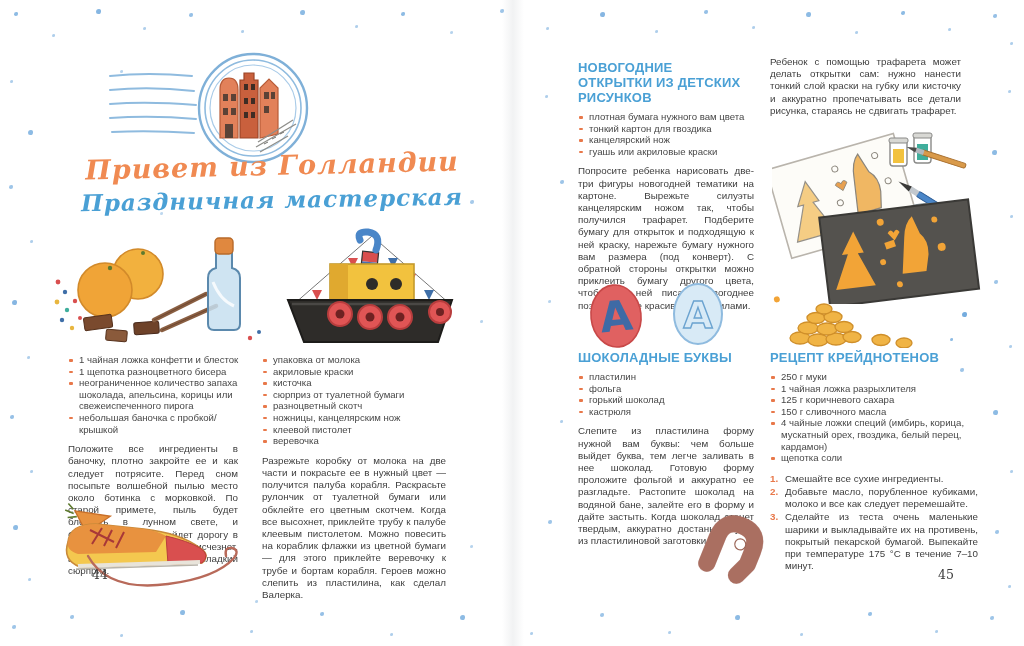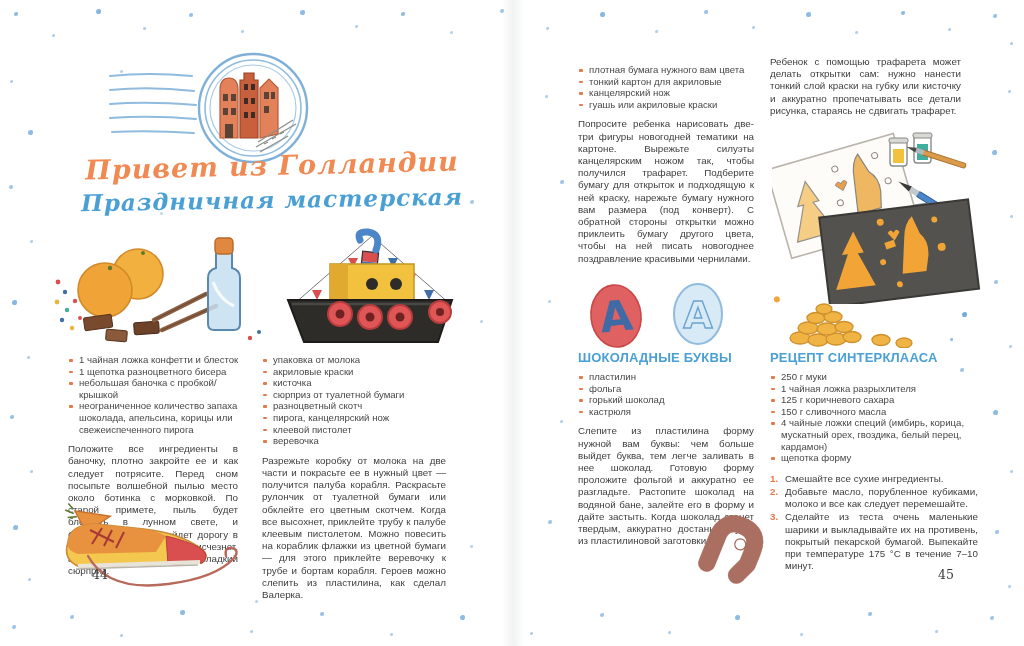--- a/index.html
+++ b/index.html
@@ -261,22 +261,22 @@
           <circle cx="168" cy="100" r="11" fill="#e05555" stroke="#b83d3d" stroke-width="2"></circle>
             <circle cx="168" cy="100" r="4" fill="#6e2222"></circle>
         </g>
       </svg>
     </div>
 
     <div class="col" style="left:68px;top:350px;width:186px;">
       <ul class="mats">
           <li><span class="b"></span><span class="li-text">1 чайная ложка конфетти и блесток</span></li>
           <li><span class="b"></span><span class="li-text">1 щепотка разноцветного бисера</span></li>
+          <li><span class="b"></span><span class="li-text">неограниченное количество запаха шоколада, апельсина, корицы или свежеиспеченного пирога</span></li>
           <li><span class="b"></span><span class="li-text">небольшая баночка с пробкой/крышкой</span></li>
-          <li><span class="b"></span><span class="li-text">неограниченное количество запаха шоколада, апельсина, корицы или свежеиспеченного пирога</span></li>
         </ul>
       <p>Положите все ингредиенты в баночку, плотно закройте ее и как следует потрясите. Перед сном посыпьте волшебной пылью место около ботинка с морковкой. По старой примете, пыль будет блестеть в лунном свете, и Синтерклаас легко найдет дорогу в ваш дом. Утром морковка исчезнет, а на ее месте появится сладкий сюрприз.</p>
     </div>
 
     <div class="abs" style="left:48px;top:496px;">
       <svg width="200" height="102" viewBox="0 0 200 102">
 
         <g transform="rotate(-18 44 22)">
           <polygon points="30,10 62,26 34,34" fill="#e8923f" stroke="#c96f28" stroke-width="1.3"></polygon>
           <path d="M28,12 l-7,-6 M30,16 l-9,-2 M29,8 l-3,-7" stroke="#5e7a2e" stroke-width="1.6" fill="none"></path>
@@ -297,34 +297,35 @@
 
     <div class="pagenum" style="left:92px;top:567px;">44</div>
 
     <div class="col" style="left:262px;top:350px;width:200px;">
       <ul class="mats">
           <li><span class="b"></span><span class="li-text">упаковка от молока</span></li>
           <li><span class="b"></span><span class="li-text">акриловые краски</span></li>
           <li><span class="b"></span><span class="li-text">кисточка</span></li>
           <li><span class="b"></span><span class="li-text">сюрприз от туалетной бумаги</span></li>
           <li><span class="b"></span><span class="li-text">разноцветный скотч</span></li>
-          <li><span class="b"></span><span class="li-text">пирога, канцелярский нож</span></li>
+          <li><span class="b"></span><span class="li-text">ножницы, канцелярским нож</span></li>
           <li><span class="b"></span><span class="li-text">клеевой пистолет</span></li>
           <li><span class="b"></span><span class="li-text">веревочка</span></li>
         </ul>
       <p>Разрежьте коробку от молока на две части и покрасьте ее в нужный цвет — получится палуба корабля. Раскрасьте рулончик от туалетной бумаги или обклейте его цветным скотчем. Когда все высохнет, приклейте трубу к палубе клеевым пистолетом. Можно повесить на кораблик флажки из цветной бумаги — для этого приклейте веревочку к трубе и бортам корабля. Героев можно слепить из пластилина, как сделал Валерка.</p>
     </div>
   </section>
 
   <section>
 
     <div class="col" style="left:578px;top:60px;width:192px;">
+      <h3 class="sec-head" style="max-width:168px;">НОВОГОДНИЕ ОТКРЫТКИ ИЗ ДЕТСКИХ РИСУНКОВ</h3>
       <ul class="mats">
           <li><span class="b"></span><span class="li-text">плотная бумага нужного вам цвета</span></li>
-          <li><span class="b"></span><span class="li-text">тонкий картон для акриловые</span></li>
+          <li><span class="b"></span><span class="li-text">тонкий картон для гвоздика</span></li>
           <li><span class="b"></span><span class="li-text">канцелярский нож</span></li>
           <li><span class="b"></span><span class="li-text">гуашь или акриловые краски</span></li>
         </ul>
       <p>Попросите ребенка нарисовать две-три фигуры новогодней тематики на картоне. Вырежьте силуэты канцелярским ножом так, чтобы получился трафарет. Подберите бумагу для открыток и подходящую к ней краску, нарежьте бумагу нужного вам размера (под конверт). С обратной стороны открытки можно приклеить бумагу другого цвета, чтобы на ней писать новогоднее поздравление красивыми чернилами.</p>
     </div>
 
     <div class="abs" style="left:580px;top:280px;">
       <svg width="190" height="70" viewBox="0 0 190 70">
         <g transform="rotate(-6 36 36)">
           <ellipse cx="36" cy="36" rx="25" ry="31" fill="#e06161" stroke="#c84848" stroke-width="1.6"></ellipse>
@@ -433,28 +434,28 @@
           <ellipse cx="38" cy="18" rx="9" ry="5.5"></ellipse>
             <ellipse cx="55" cy="17" rx="9" ry="5.5"></ellipse>
           <ellipse cx="46" cy="9" rx="8" ry="5"></ellipse>
           <ellipse cx="103" cy="40" rx="9" ry="5.5"></ellipse>
             <ellipse cx="126" cy="43" rx="8" ry="5"></ellipse>
         </g>
       </svg>
     </div>
 
     <div class="col" style="left:770px;top:350px;width:208px;">
-      <h3 class="sec-head">РЕЦЕПТ СИНТЕРКЛААСА</h3>
+      <h3 class="sec-head">РЕЦЕПТ КРЕЙДНОТЕНОВ</h3>
       <ul class="mats">
           <li><span class="b"></span><span class="li-text">250 г муки</span></li>
           <li><span class="b"></span><span class="li-text">1 чайная ложка разрыхлителя</span></li>
           <li><span class="b"></span><span class="li-text">125 г коричневого сахара</span></li>
           <li><span class="b"></span><span class="li-text">150 г сливочного масла</span></li>
           <li><span class="b"></span><span class="li-text">4 чайные ложки специй (имбирь, корица, мускатный орех, гвоздика, белый перец, кардамон)</span></li>
-          <li><span class="b"></span><span class="li-text">щепотка форму</span></li>
+          <li><span class="b"></span><span class="li-text">щепотка соли</span></li>
         </ul>
       <ol class="steps">
           <li><span class="li-text">Смешайте все сухие ингредиенты.</span></li>
           <li><span class="li-text">Добавьте масло, порубленное кубиками, молоко и все как следует перемешайте.</span></li>
           <li><span class="li-text">Сделайте из теста очень маленькие шарики и выкладывайте их на противень, покрытый пекарской бумагой. Выпекайте при температуре 175 °C в течение 7–10 минут.</span></li>
         </ol>
     </div>
 
     <div class="pagenum" style="left:938px;top:567px;">45</div>
   </section>

